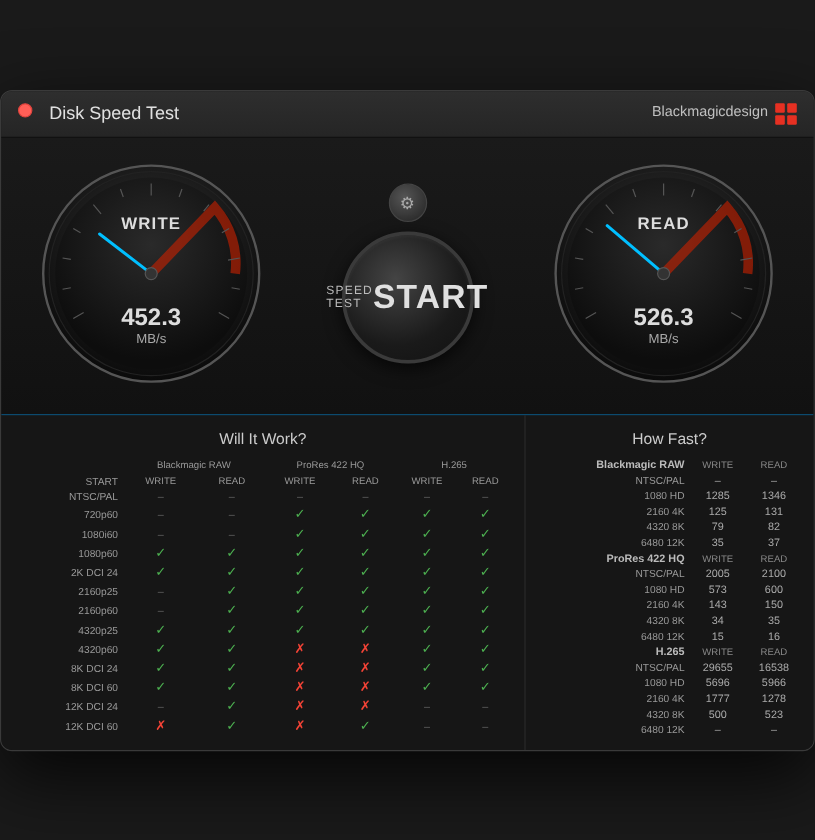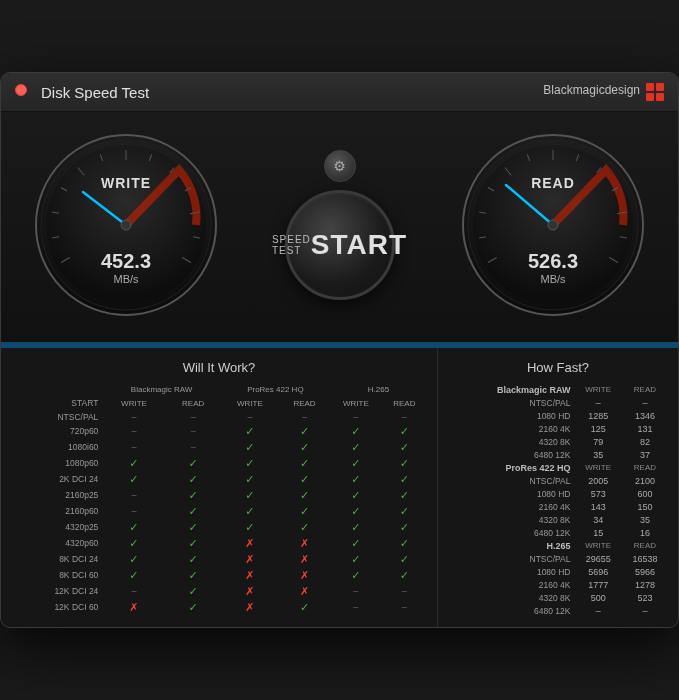--- a/index.html
+++ b/index.html
@@ -121,21 +121,21 @@
     .start-btn-main {
       color: #e0e0e0;
       font-size: 28px;
       font-weight: 700;
       letter-spacing: 1px;
     }
     
     .bottom-section {
       display: flex;
       background: #161616;
-      border-top: 6px solid #0c4a6e;
+      border-top: 1px solid #0c4a6e;
     }
     .left-panel {
       flex: 1;
       padding: 12px 10px 10px;
       border-right: 1px solid #2a2a2a;
     }
     .right-panel {
       flex: 0 0 240px;
       padding: 12px 10px 10px;
     }

